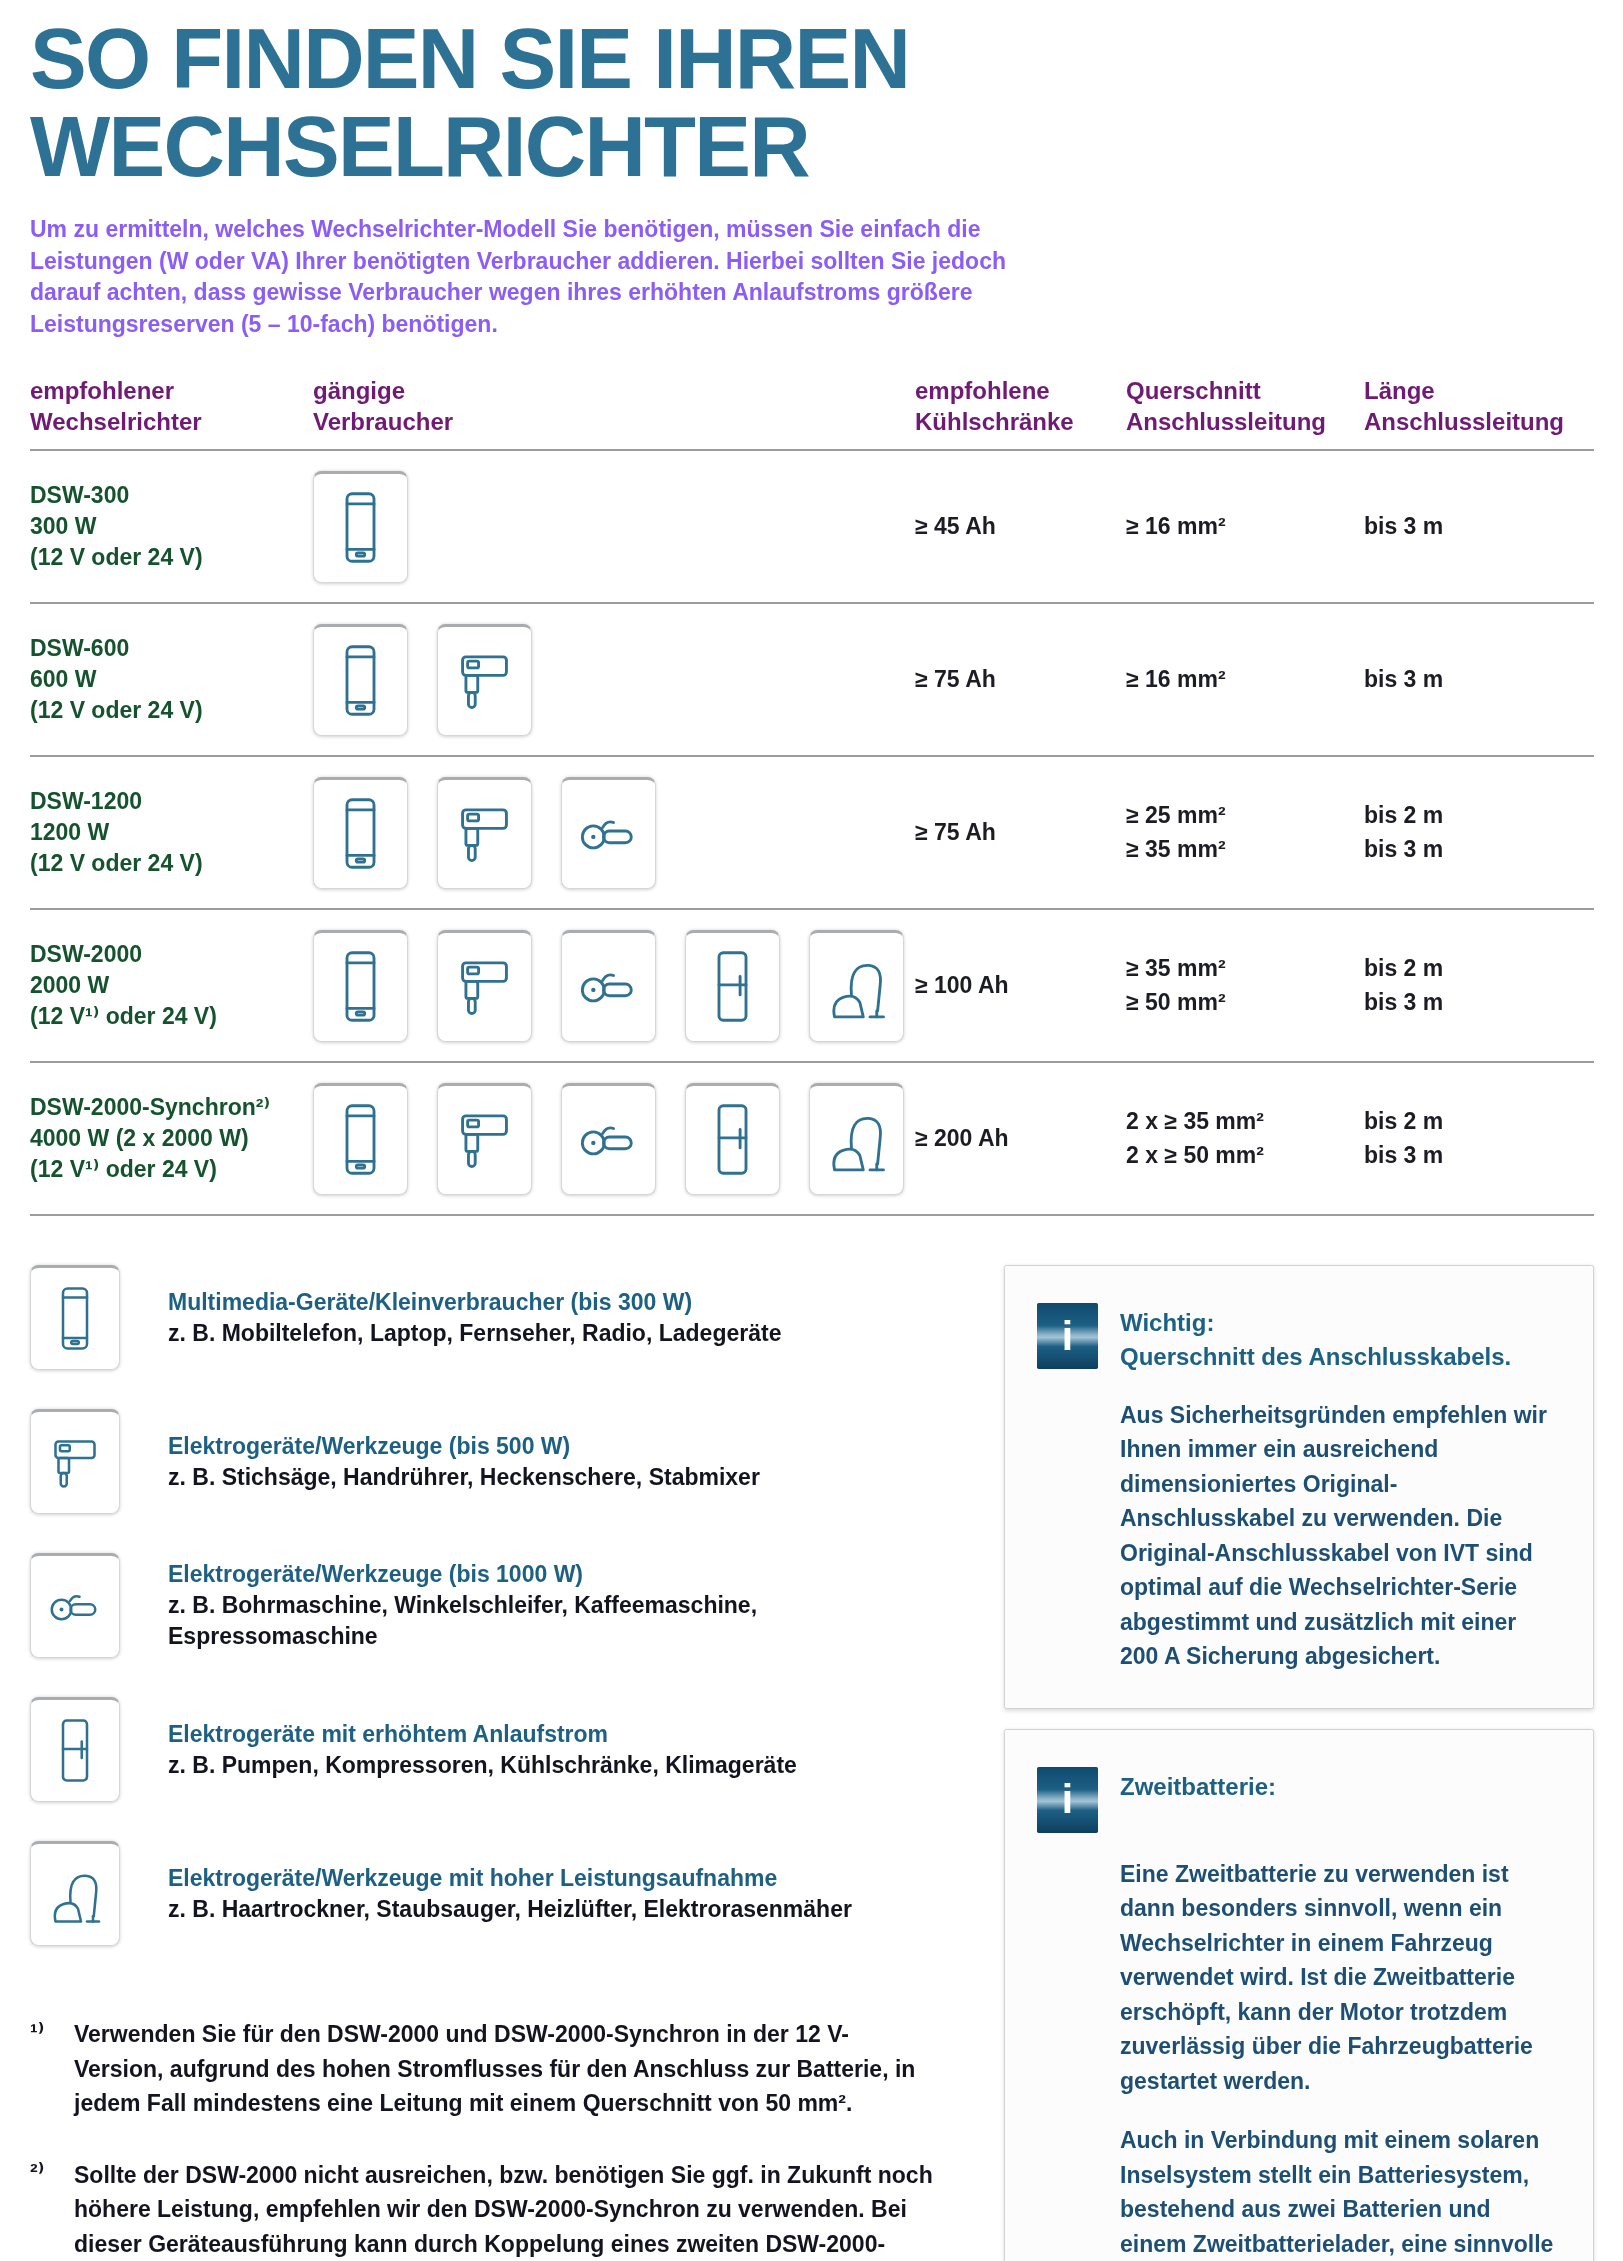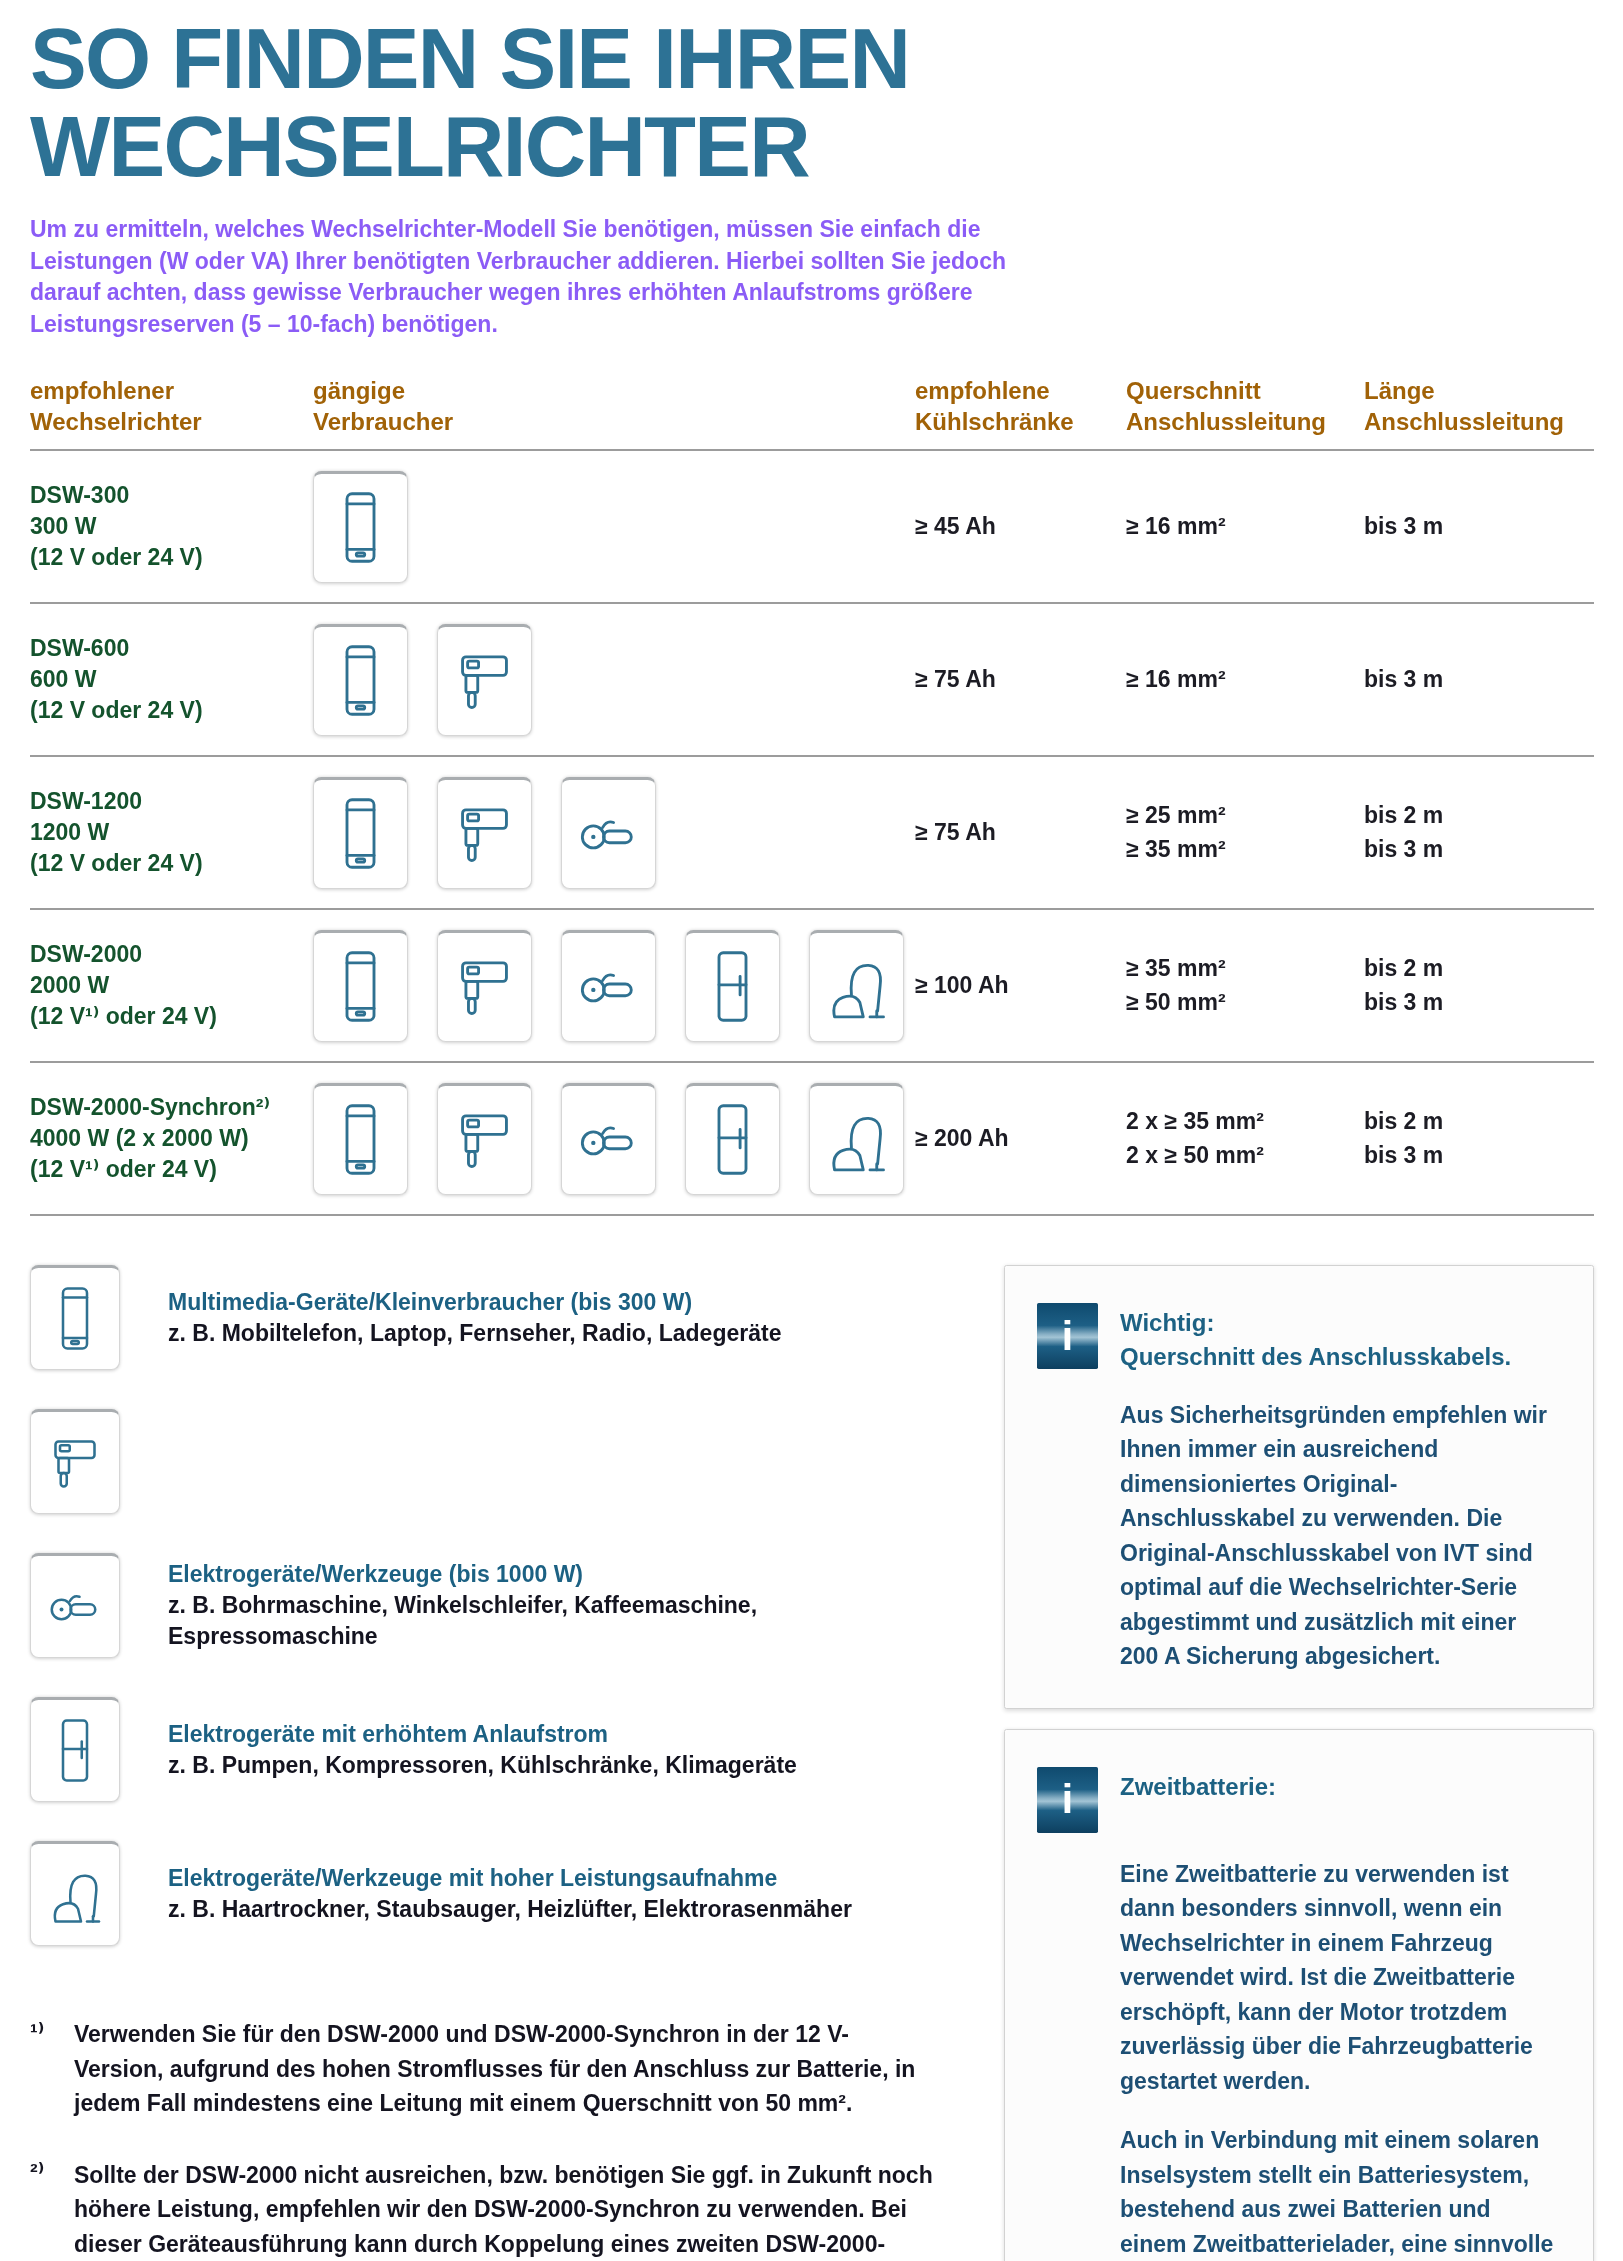--- a/index.html
+++ b/index.html
@@ -19,21 +19,21 @@
   
   .intro{
     max-width:985px; font-size:23px; font-weight:700; line-height:1.38;
     color:#8b5cf6; margin:0 0 34px 0;
   }
 
   
   .tbl{ width:1564px; }
   .tbl-grid{ display:grid; grid-template-columns:283px 602px 211px 238px 1fr; }
   .tbl-head{ padding-bottom:12px; border-bottom:2.5px solid #9c9c9c; }
-  .hcell{ color:#a16207; font-weight:700; font-size:24px; line-height:1.3; }
+  .hcell{ color:#701a75; font-weight:700; font-size:24px; line-height:1.3; }
   .tbl-row{ align-items:center; border-bottom:2.5px solid #9c9c9c; padding:12px 0; min-height:127px; }
   .model{ font-size:23px; font-weight:700; color:#14532d; line-height:1.35; }
   .icon-strip{ display:flex; gap:29px; }
   .icard{
     width:93px; height:108px; background:#fff; border:0.8px solid #d6d6d6;
     border-top:3.4px solid #a9adb0; border-radius:8.5px;
     box-shadow:0 0.8px 3.4px rgba(0,0,0,.18);
     display:flex; align-items:center; justify-content:center;
     color:#2f7191; flex:0 0 auto;
   }
@@ -352,20 +352,24 @@
           <div class="leg-ex">z. B. Mobiltelefon, Laptop, Fernseher, Radio, Ladegeräte</div>
         </div>
       </div>
 
       <div class="leg-item">
         <div class="leg-card">
             <svg width="54" height="73" viewBox="0 0 64 86">
               <use href="#sym-mixer"></use>
             </svg>
           </div>
+        <div>
+          <div class="leg-title">Elektrogeräte/Werkzeuge (bis 500 W)</div>
+          <div class="leg-ex">z. B. Stichsäge, Handrührer, Heckenschere, Stabmixer</div>
+        </div>
       </div>
 
       <div class="leg-item">
         <div class="leg-card">
             <svg width="54" height="73" viewBox="0 0 64 86">
               <use href="#sym-grinder"></use>
             </svg>
           </div>
         <div>
           <div class="leg-title">Elektrogeräte/Werkzeuge (bis 1000 W)</div>

